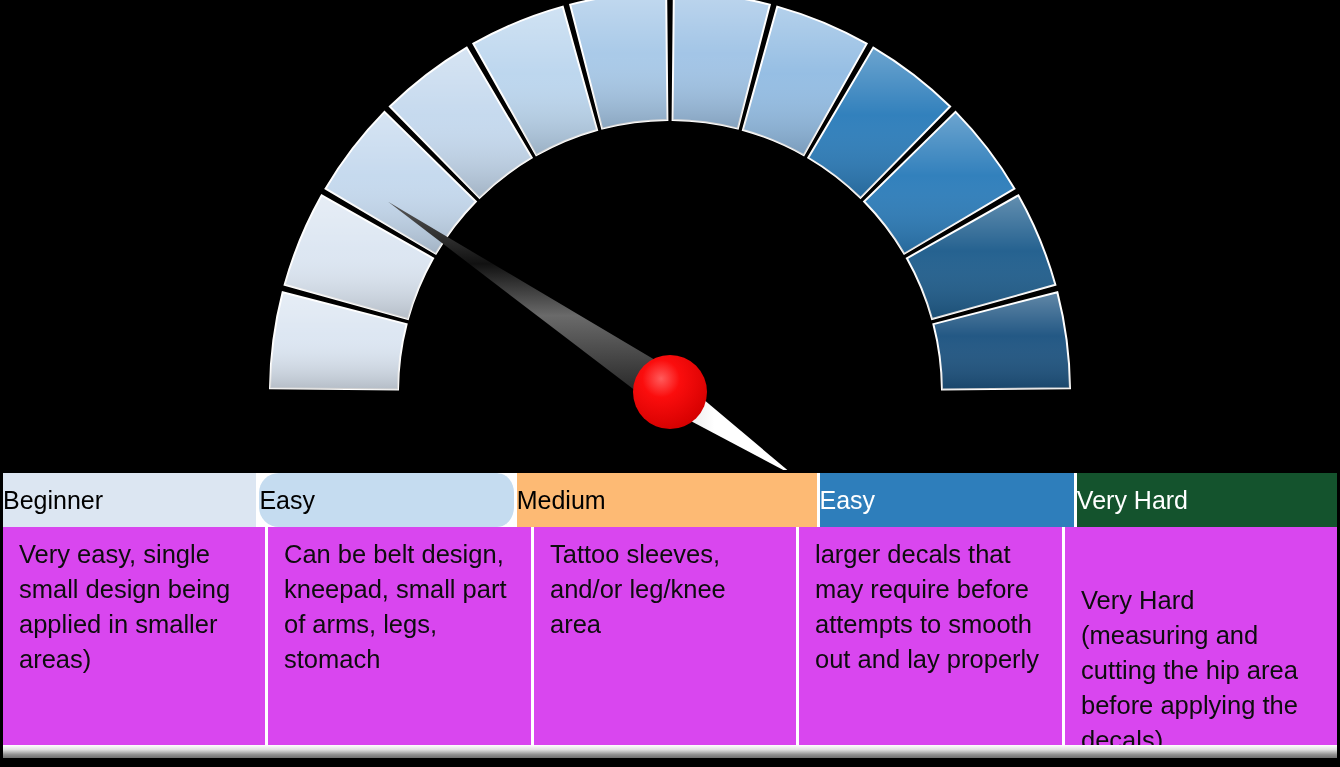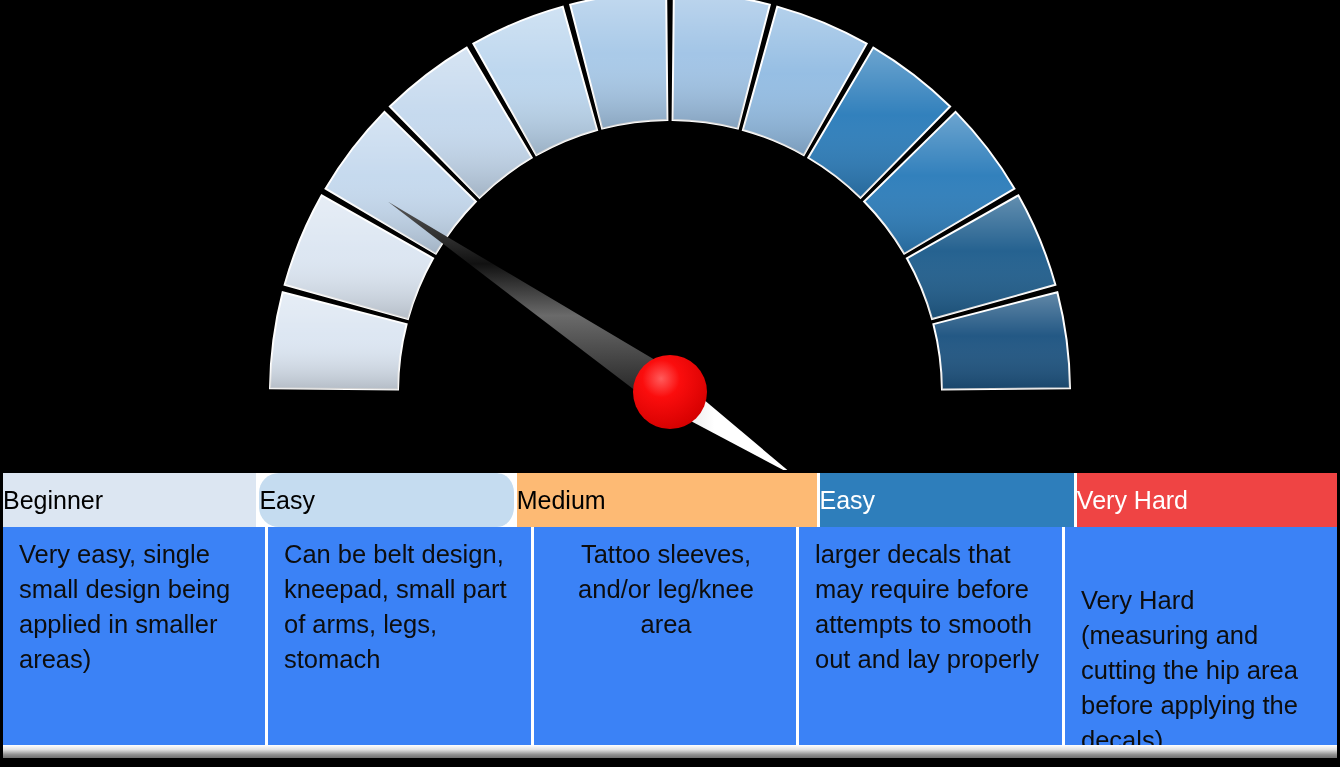--- a/index.html
+++ b/index.html
@@ -20,21 +20,21 @@
     box-shadow:0 3px 6px rgba(0,0,0,.45);
   }
   .hdr-row{display:flex;height:54px;}
   .hdr-cell{
     display:flex;align-items:center;
     font-size:25px;line-height:1;
     box-sizing:border-box;
     border-right:3px solid #ffffff;
   }
   .hdr-cell:last-child{border-right:none;}
-  .body-row{display:flex;height:230px;background:#3b82f6;}
+  .body-row{display:flex;height:230px;background:#d946ef;}
   .body-cell{
     font-size:25.5px;line-height:1.37;color:#0d0d0d;
     padding:10px 14px 0 16px;box-sizing:border-box;
     border-right:3px solid #ffffff;
     word-wrap:break-word;
   }
   .body-cell:last-child{border-right:none;margin-top:46px;}
   #table-shadow{
     position:absolute;left:3px;top:745px;width:1334px;height:13px;
     background:linear-gradient(to bottom,#ffffff 0%,#e2e2e2 35%,#8e8e8e 75%,#6f6f6f 100%);
@@ -103,25 +103,25 @@
         </g>
     </svg>
   </div>
 
   <div id="legend-table">
     <div class="hdr-row" id="hdr-row">
         <div class="hdr-cell" style="width: 265px; background: rgb(220, 230, 242); color: rgb(0, 0, 0);">Beginner</div>
         <div class="hdr-cell" style="width: 266px; background: rgb(197, 220, 240); color: rgb(0, 0, 0); border-radius: 20px;">Easy</div>
         <div class="hdr-cell" style="width: 313px; background: #fdba74; color: rgb(0, 0, 0);">Medium</div>
         <div class="hdr-cell" style="width: 266px; background: rgb(46, 126, 187); color: rgb(255, 255, 255);">Easy</div>
-        <div class="hdr-cell" style="width: 269px; background: #ef4444; color: rgb(255, 255, 255);">Very Hard</div>
+        <div class="hdr-cell" style="width: 269px; background: #14532d; color: rgb(255, 255, 255);">Very Hard</div>
       </div>
     <div class="body-row" id="body-row">
         <div class="body-cell" style="width: 265px;">Very easy, single small design being applied in smaller areas)</div>
         <div class="body-cell" style="width: 266px;">Can be belt design, kneepad, small part of arms, legs, stomach</div>
-        <div class="body-cell" style="width: 265px; text-align: center;">Tattoo sleeves, and/or leg/knee area</div>
+        <div class="body-cell" style="width: 265px;">Tattoo sleeves, and/or leg/knee area</div>
         <div class="body-cell" style="width: 266px;">larger decals that may require before attempts to smooth out and lay properly</div>
         <div class="body-cell" style="width: 269px;">Very Hard (measuring and cutting the hip area before applying the decals)</div>
       </div>
   </div>
   <div id="table-shadow"></div>
 
 </div>
 
 </body></html>

